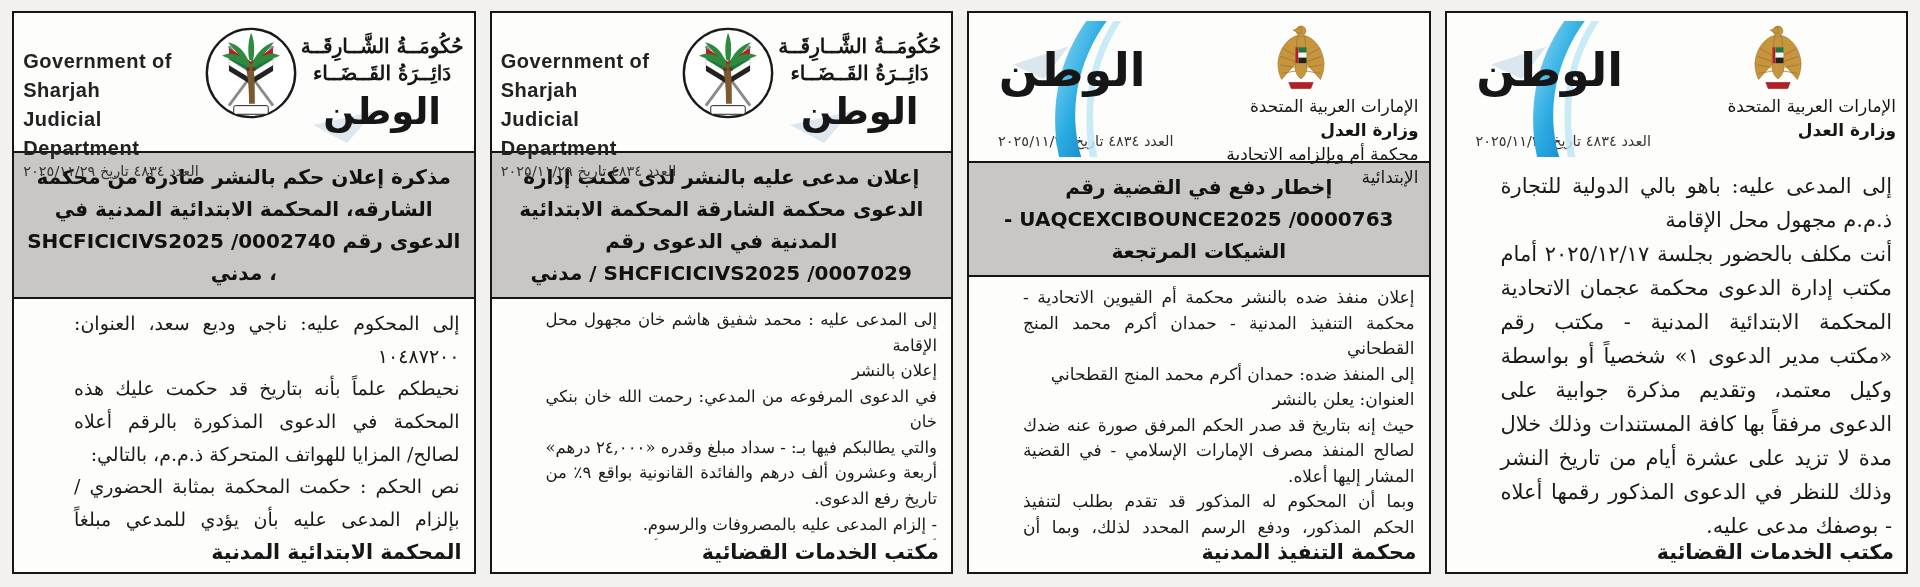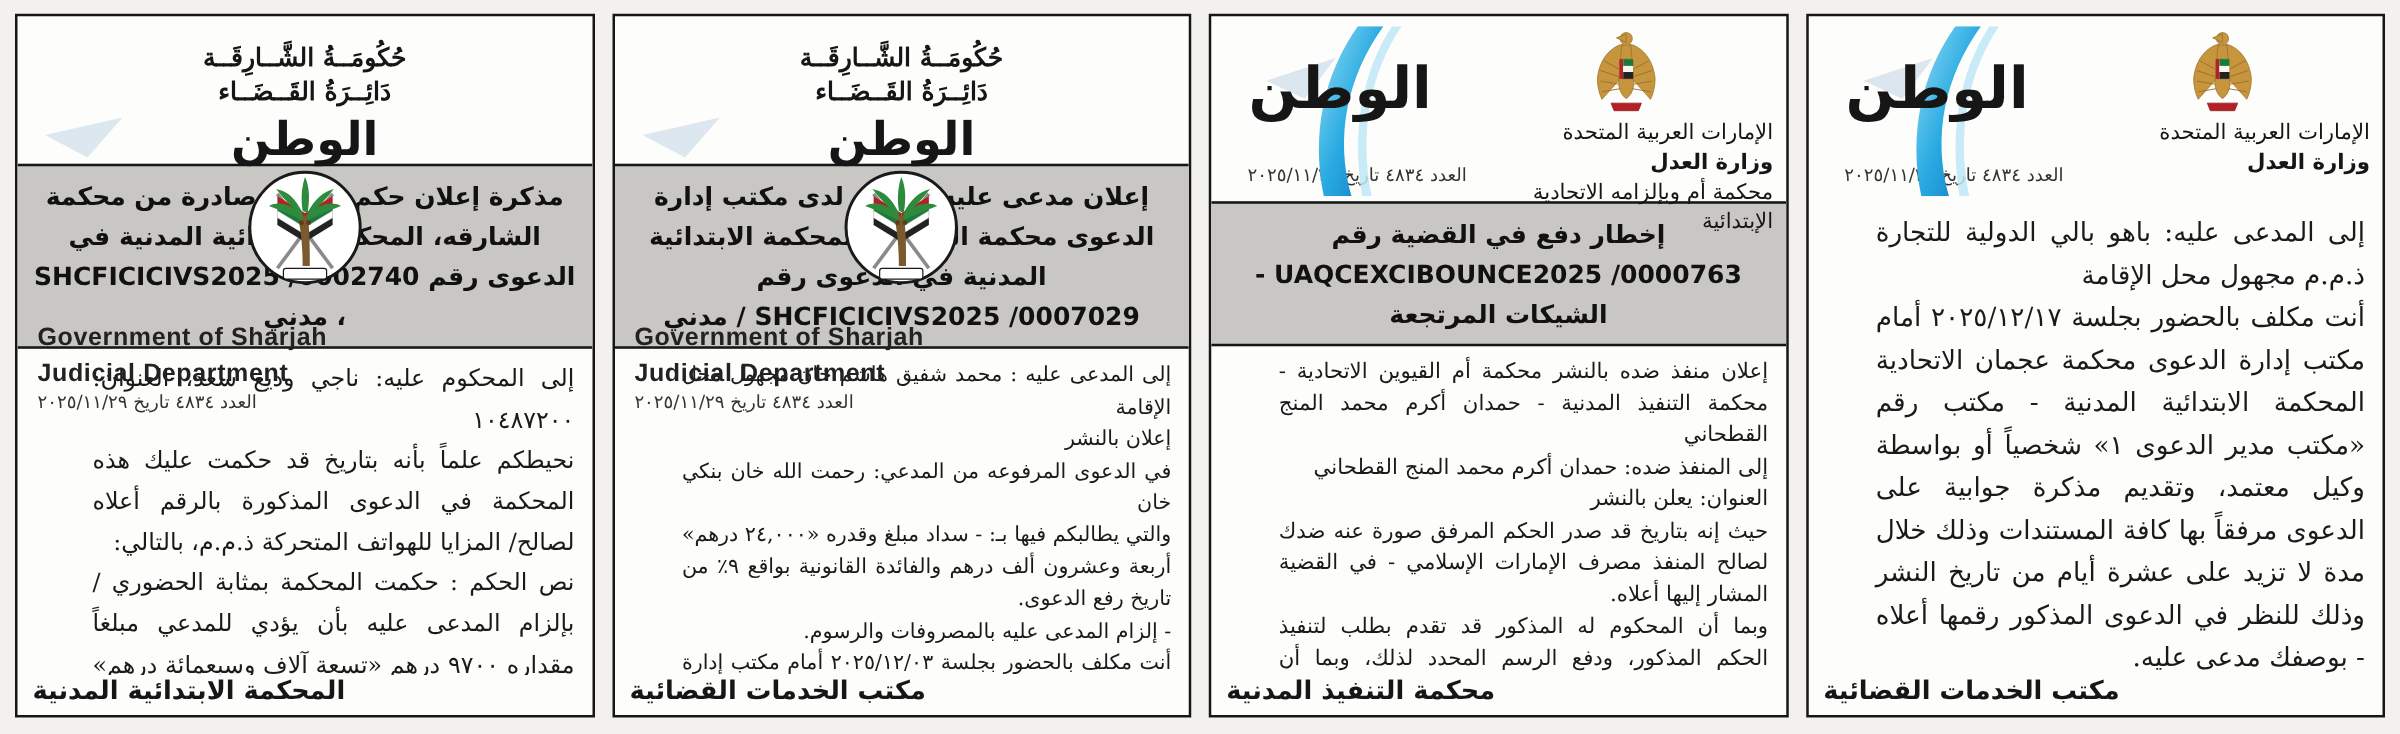--- a/index.html
+++ b/index.html
@@ -19,21 +19,21 @@
   .notice {
     width: 464px; height: 563px;
     background: #fdfdfb;
     border: 2px solid #161616;
     display: flex; flex-direction: column;
     overflow: hidden;
     direction: rtl;
   }
   
   .hdr { position: relative; flex: 0 0 auto; padding: 8px 10px 4px; }
-  .hdr.sharjah { height: 118px; display: flex; flex-direction: column; }
+  .hdr.sharjah { height: 138px; display: flex; flex-direction: row; }
   .sh-ar { flex: 1.2; text-align: center; padding-top: 12px; position: relative; }
   .sh-ar .cal {
     font-family: "DejaVu Serif", "Liberation Serif", serif;
     font-weight: 700; font-size: 20px; line-height: 1.35; white-space: nowrap;
   }
   .watan-sm {
     font-size: 37px; font-weight: 900; letter-spacing: -1px;
     margin-top: 6px; position: relative; z-index: 2; line-height: 1;
   }
   .watermark {
@@ -81,21 +81,21 @@
     margin-left: 40px;
   }
   .nbody.s1 { font-size: 19px;   line-height: 1.72; padding-left: 20px; }
   .nbody.s2 { font-size: 16.5px; line-height: 1.55; }
   .nbody.s3 { font-size: 17px;   line-height: 1.5;  }
   .nbody.s4 { font-size: 21px;   line-height: 1.62; }
   
   .nfooter {
     flex: 0 0 auto;
     font-weight: 900; font-size: 20.5px;
-    text-align: left;
+    text-align: right;
     padding: 0 12px 8px;
     letter-spacing: -0.5px;
   }
 </style>
 </head>
 <body>
 
 <div class="page">
 
   <section class="notice">

